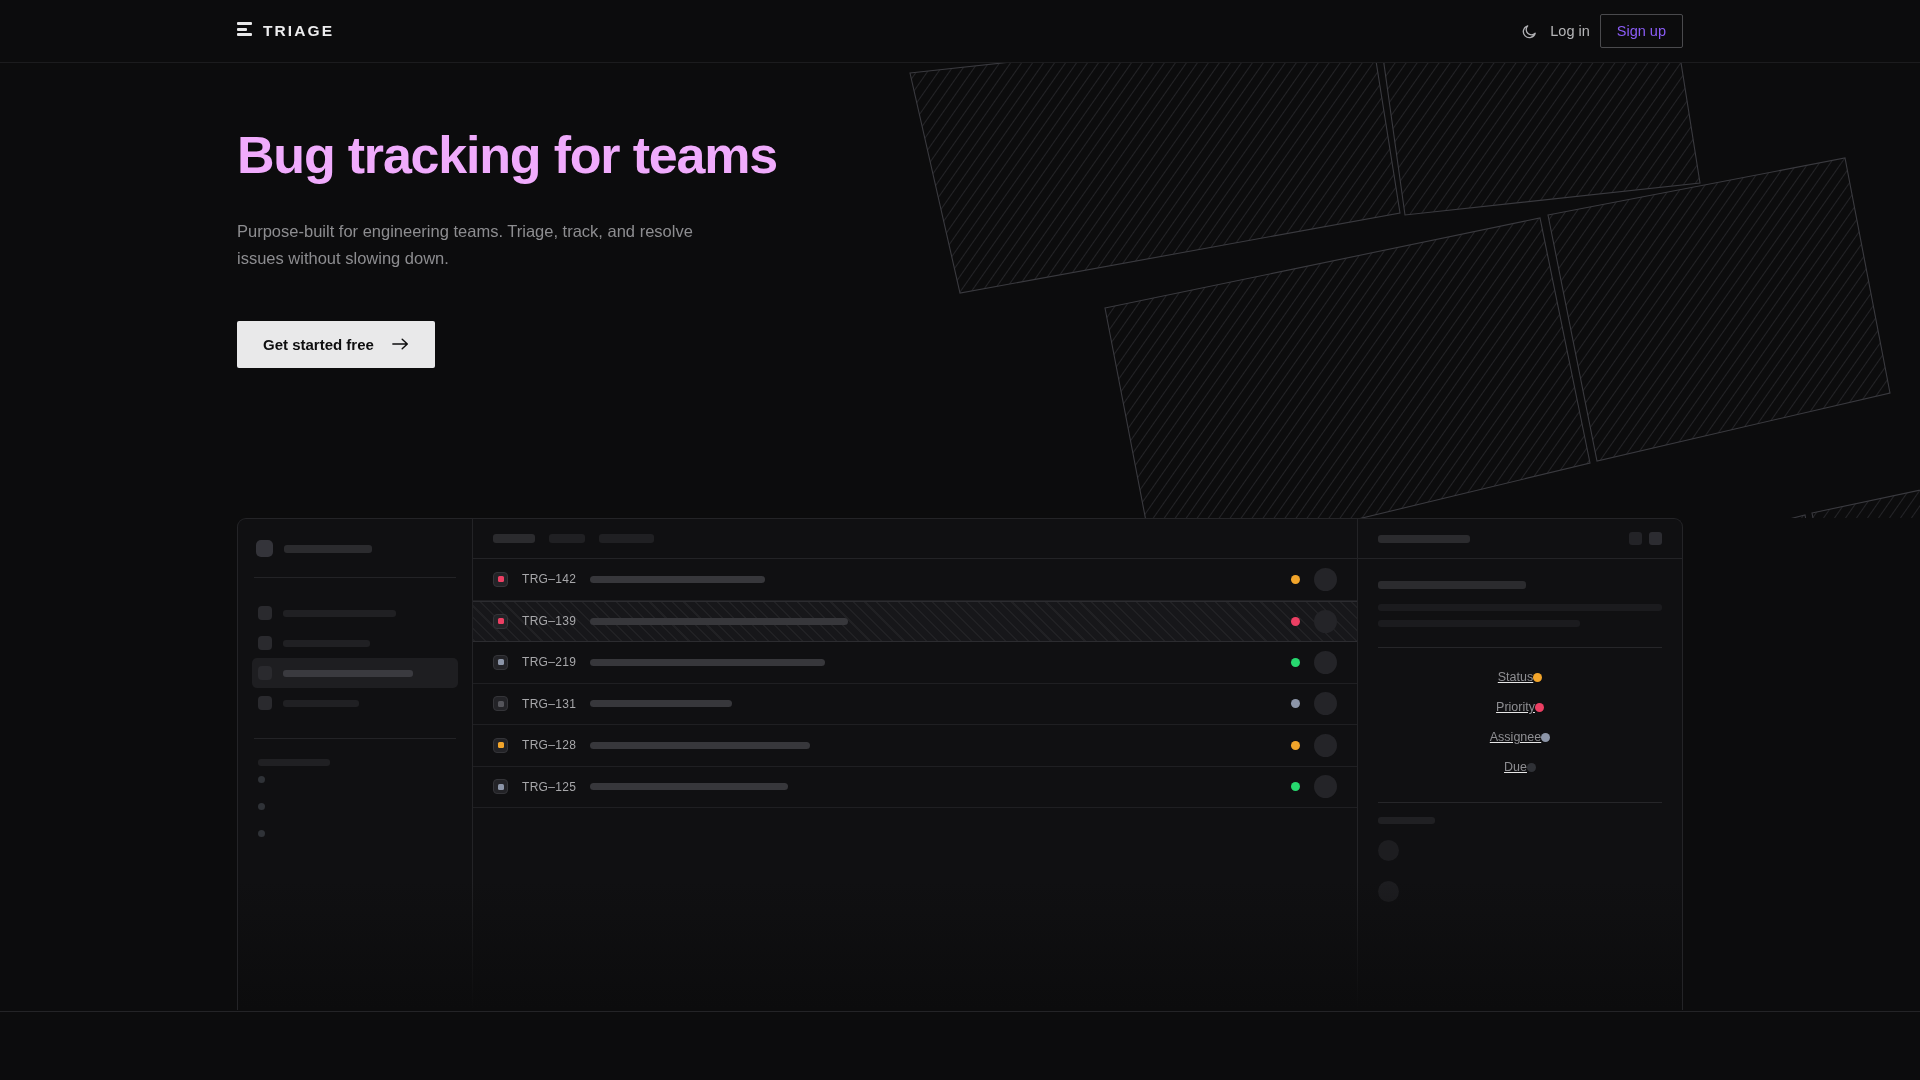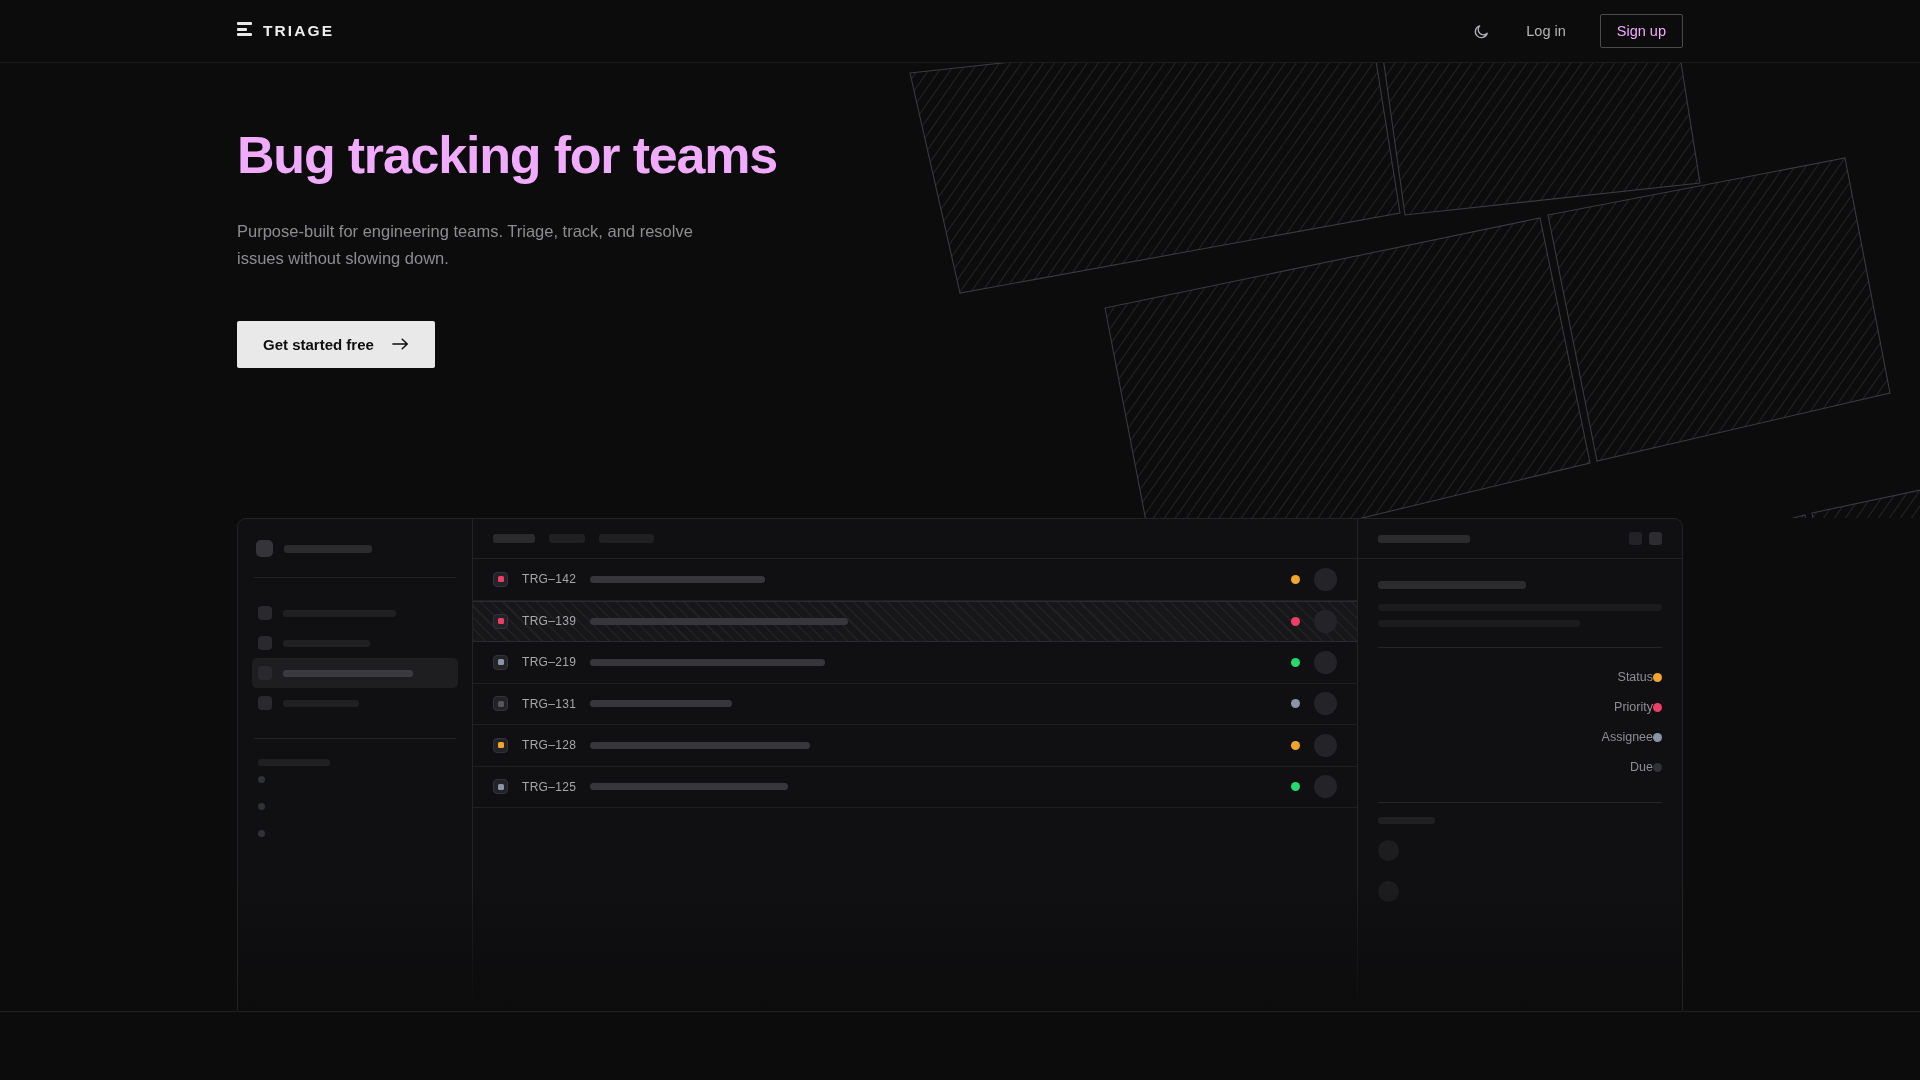--- a/index.html
+++ b/index.html
@@ -25,25 +25,25 @@
   }
   .brand { display:flex; align-items:flex-start; gap:11px; }
   .brand-mark { display:flex; flex-direction:column; gap:2.5px; width:15px; }
   .brand-mark i { display:block; height:3px; background:#e9e9ea; border-radius:1px; }
   .brand-mark i:nth-child(1){ width:15px; }
   .brand-mark i:nth-child(2){ width:10px; }
   .brand-mark i:nth-child(3){ width:15px; }
   .brand-name {
     font-size:15.5px; font-weight:700; letter-spacing:2.1px; color:#ededee;
   }
-  .header-right { display:flex; align-items:center; gap:34px; }
+  .header-right { display:flex; align-items:center; gap:10px; }
   .moon-btn { width:22px; height:22px; display:flex; align-items:center; justify-content:center; cursor:pointer; }
   .login-link { font-size:14.5px; color:#b6b6b8; text-decoration:none; cursor:pointer; }
   .signup-btn {
-    font-size:14.5px; color:#f0abfc; background:transparent;
+    font-size:14.5px; color:#8b5cf6; background:transparent;
     border:1px solid #4a4a4d; padding:8px 16px; cursor:pointer;
     font-family:inherit; border-radius:2px;
   }
 
   
   .hero { position:relative; width:100%; height:455px; overflow:hidden; }
   .hero-art { position:absolute; top:0; right:0; width:1020px; height:470px; opacity:1; pointer-events:none; }
   .hero-content { position:relative; z-index:2; padding:62px 0 0 237px; }
   h1.hero-title {
     font-size:52px; line-height:1.18; font-weight:700;
@@ -114,21 +114,21 @@
   .status-dot { width:9px; height:9px; border-radius:50%; display:block; }
   .avatar { width:23px; height:23px; border-radius:50%; background:#242428; display:block; }
 
   
   .mock-detail { width:325px; flex:none; border-left:1px solid #232326; display:flex; flex-direction:column; }
   .detail-head { height:40px; border-bottom:1px solid #232326; display:flex; align-items:center; justify-content:space-between; padding:0 20px; }
   .detail-btns { display:flex; gap:7px; }
   .detail-btn { width:13px; height:13px; border-radius:3px; background:#232327; display:block; }
   .detail-body { padding:22px 20px 0 20px; }
   .meta-div { height:1px; background:#262629; margin:20px 0 14px; }
-  .meta-row { display:flex; align-items:center; justify-content:flex-end; padding:8px 0; }
+  .meta-row { display:flex; align-items:center; justify-content:center; padding:8px 0;text-decoration:underline; }
   .meta-label { font-size:12.5px; color:#8e8e92; }
   .meta-dot { width:9px; height:9px; border-radius:50%; display:block; }
   .activity { padding:6px 0 0; }
   .activity-item { display:flex; align-items:center; gap:11px; padding:10px 0; }
   .activity-av { width:21px; height:21px; border-radius:50%; background:#1d1d20; flex:none; }
 
   .page-divider { position:absolute; left:0; right:0; top:1011px; height:1px; background:#242427; }
   .footer-space { position:absolute; left:0; right:0; top:1012px; height:68px; background:#0c0c0d; }
 </style>
 </head>

